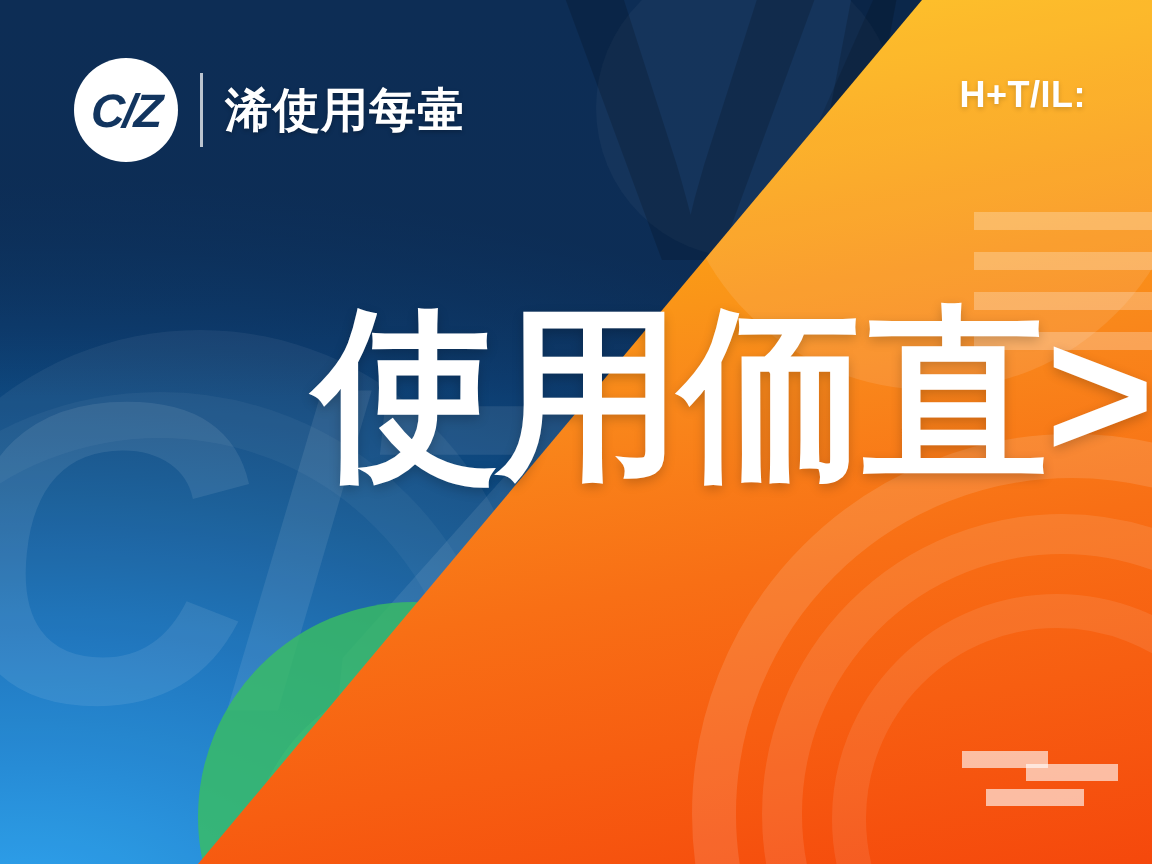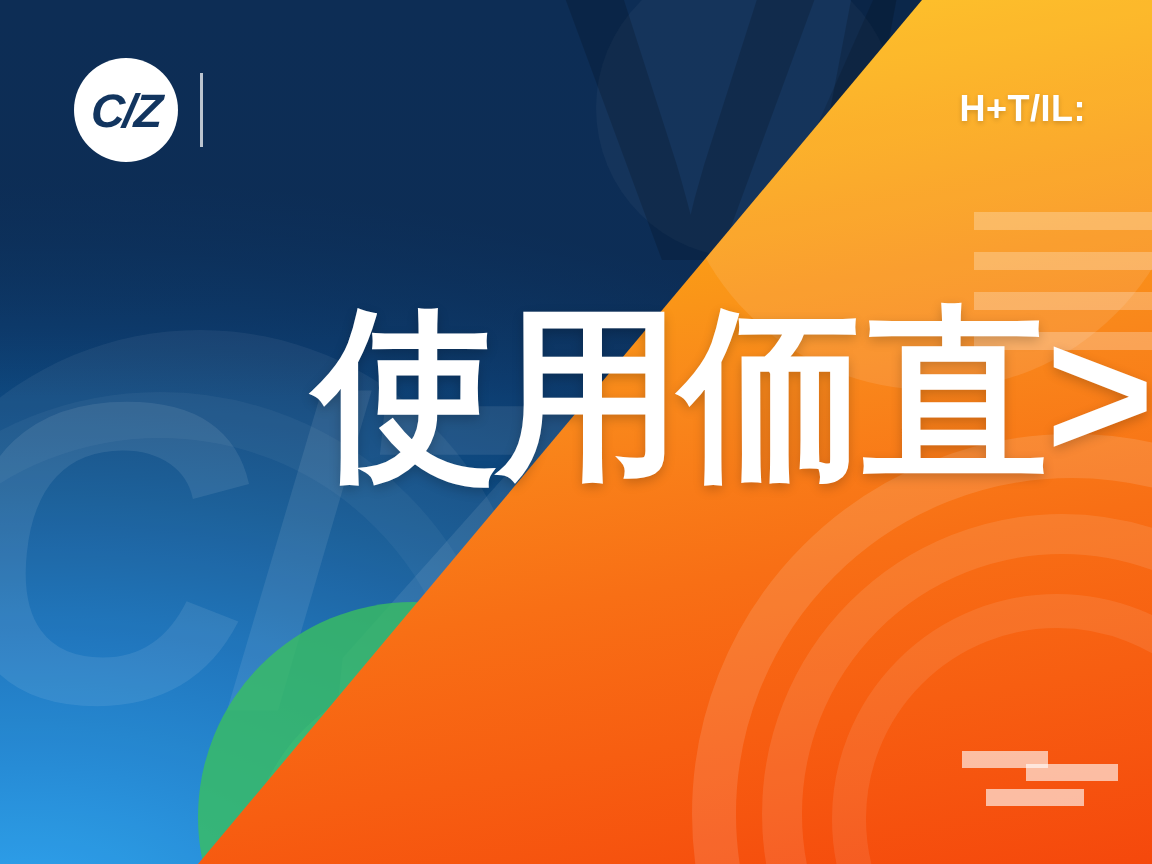--- a/index.html
+++ b/index.html
@@ -179,21 +179,21 @@
     color:#ffffff;
     font-size:47px;font-weight:bold;
     letter-spacing:1px;
     white-space:nowrap;
     text-shadow:0 2px 4px rgba(0,0,0,.25);
   }
 
   
   .eyebrow{
     position:absolute;
-    right:66px; top:88px;
+    right:66px; top:74px;
     color:#ffffff;
     font-size:36px; font-weight:bold;
     letter-spacing:.5px;
     z-index:12;
     text-shadow:0 2px 5px rgba(0,0,0,.18);
   }
 
   
   .title-block{
     position:absolute;
@@ -260,20 +260,21 @@
       <i class="b2"></i>
       <i class="b3"></i>
     </div>
   </div>
 
   <div class="header">
     <div class="logo-mark">
       <span>C/Z</span>
     </div>
     <div class="divider"></div>
+    <div class="brand-text">浠使用每壷</div>
   </div>
 
   <div class="eyebrow">H+T/IL:</div>
 
   <div class="title-block">
     <div class="title-main">使用侕直&gt;</div>
   </div>
 
 </div>
 

